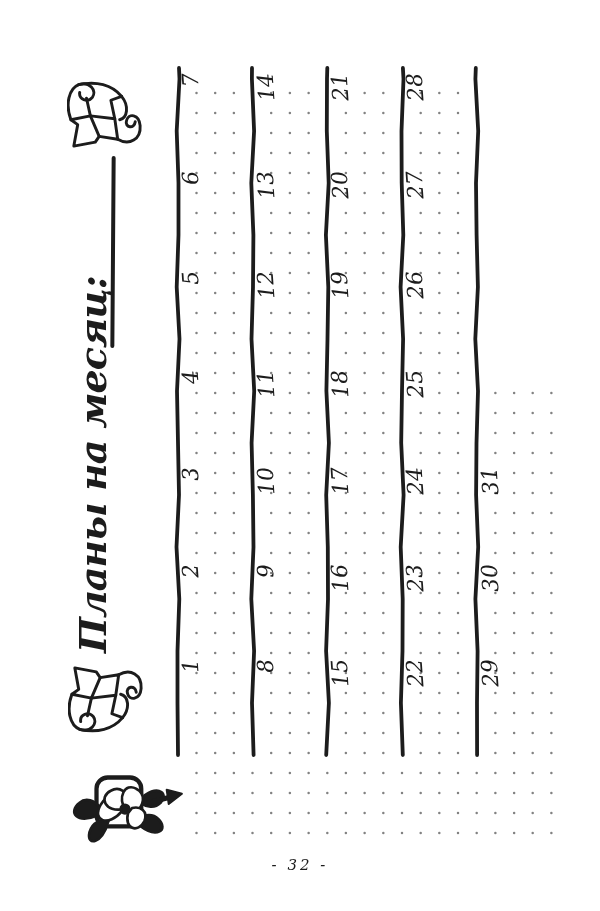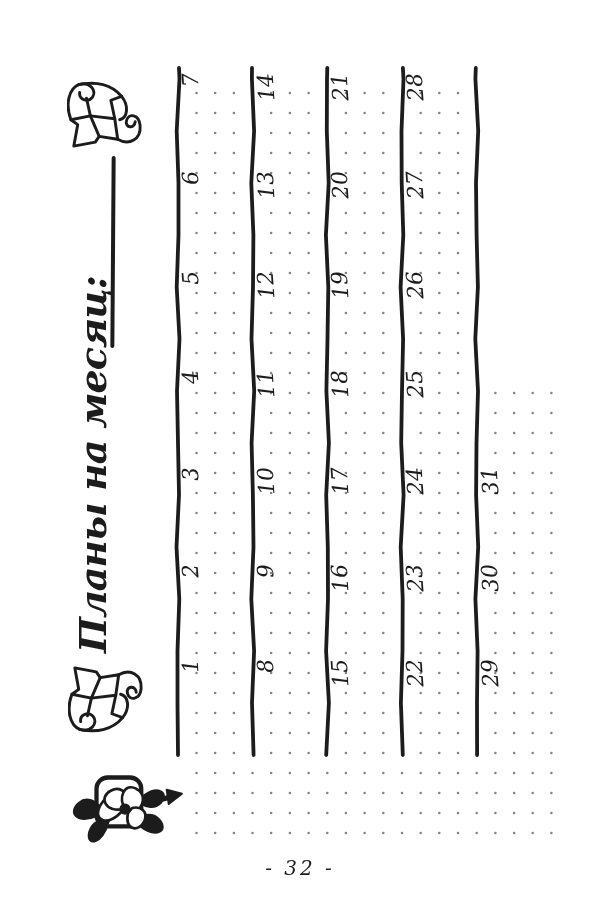--- a/index.html
+++ b/index.html
@@ -27,21 +27,21 @@
     position:absolute;width:70px;text-align:right;
     font-size:22px;font-style:italic;line-height:1;
     transform:rotate(-4deg);
   }
   .flower{position:absolute;left:62px;top:66px;width:84px;height:120px;}
   .knot{position:absolute;width:78px;height:78px;}
   .knot-left{left:168px;top:68px;transform:scaleX(-1);}
   .knot-right{left:762px;top:67px;}
   .pagenum{
     position:absolute;left:0;right:0;top:856px;text-align:center;
-    font-size:20px;font-style:italic;letter-spacing:3px;
+    font-size:15px;font-style:italic;letter-spacing:3px;
   }
 </style>
 </head>
 <body>
 
 <div class="page" style="color: rgb(28, 28, 28);">
   <div class="landscape">
 
     <svg id="art" class="art" width="911" height="600" viewBox="0 0 911 600">
         <path d="M156 178.0 L208 177.5 L260 177.5 L312 179.3 L364 176.5 L416 179.0 L468 178.0 L520 177.0 L572 179.5 L624 176.7 L676 178.5 L728 178.5 L780 176.7 L832 179.5 L843 179.0" fill="none" stroke="#1c1c1c" stroke-width="3.8" stroke-linecap="round" stroke-linejoin="round"></path>

